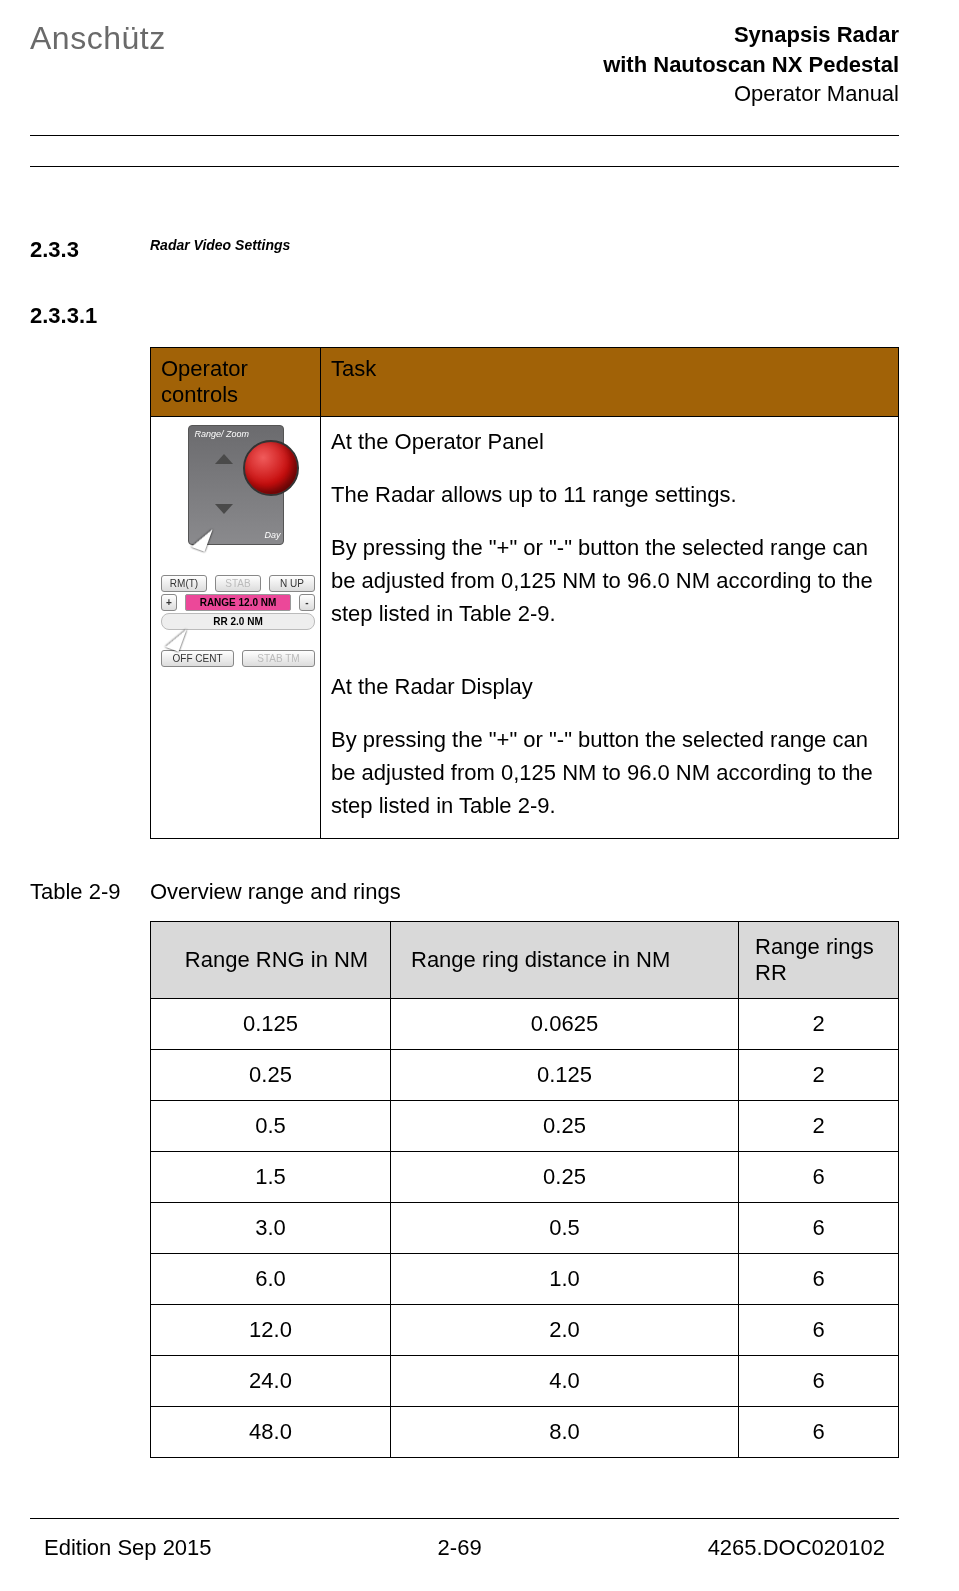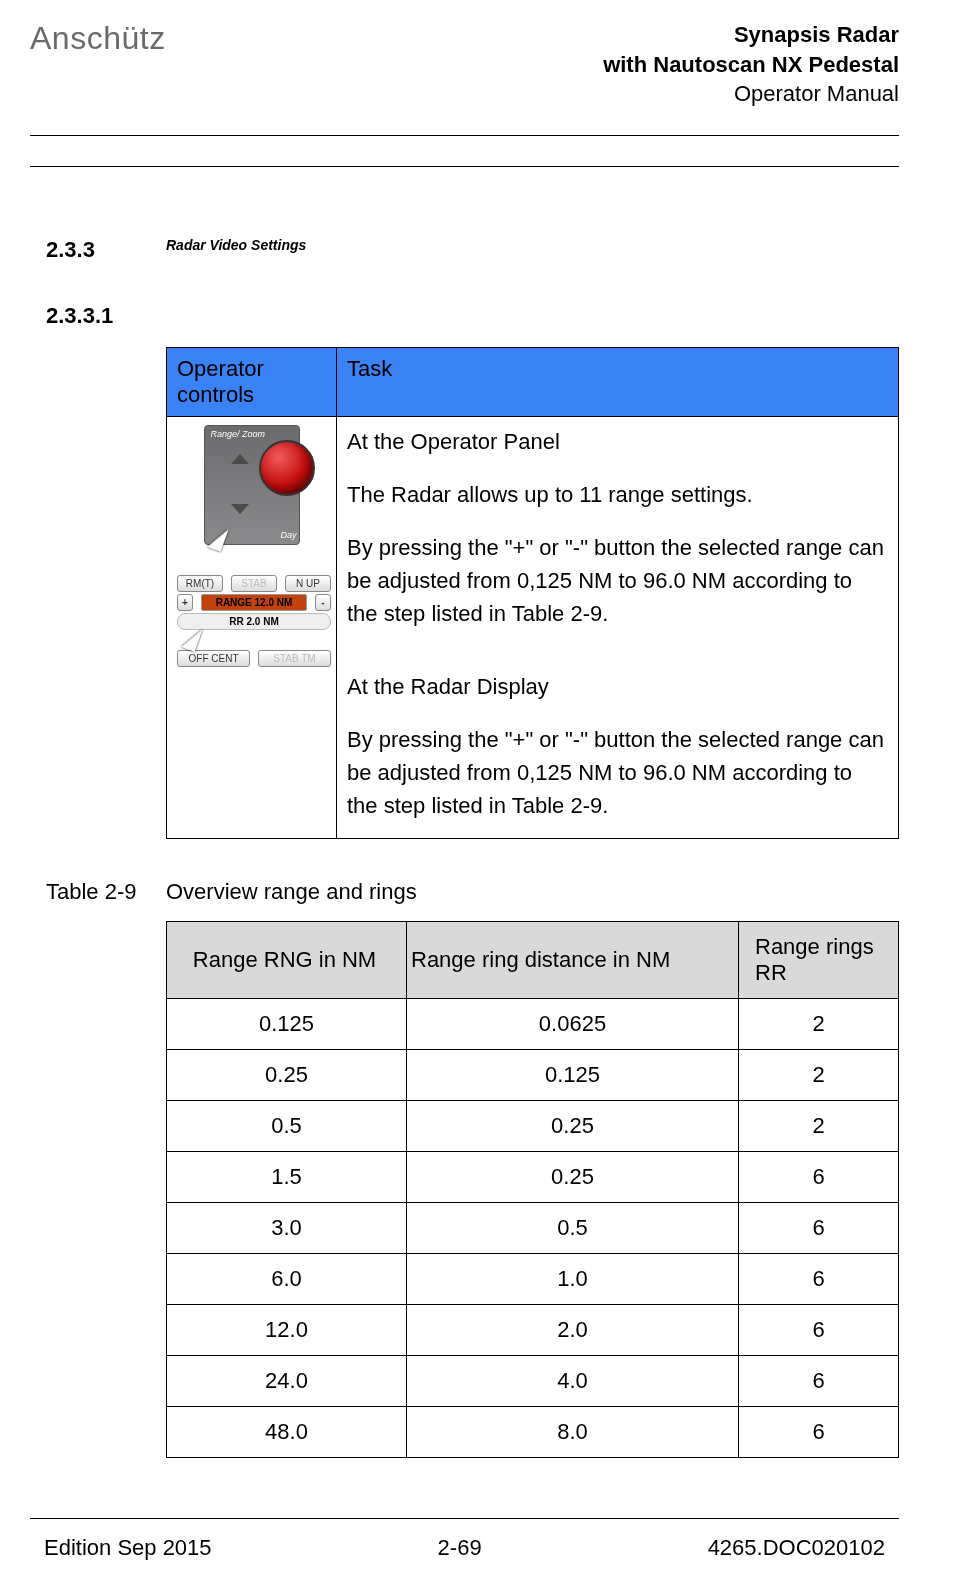--- a/index.html
+++ b/index.html
@@ -32,42 +32,42 @@
       font-size: 32px;
       font-weight: 300;
       font-family: "Arial Narrow", Arial, sans-serif;
       letter-spacing: 0.5px;
     }
     .doc-title { text-align: right; font-size: 22px; line-height: 1.35; }
     .doc-title .l1, .doc-title .l2 { font-weight: 700; }
     .doc-title .l3 { font-weight: 400; }
     .hr1 { border: none; border-top: 1.5px solid #000; margin-top: 8px; }
     .hr2 { border: none; border-top: 1.5px solid #000; margin-top: 30px; }
-    .content { margin-top: 70px; margin-left: 16px; }
+    .content { margin-top: 70px; }
     .sec-row { display: flex; margin-bottom: 40px; }
     .sec-num { width: 120px; font-weight: 700; font-size: 22px; flex-shrink:0; }
     .sec-title { font-weight: 700; font-size: 14px; font-style: italic; }
     .body-indent { margin-left: 120px; }
     .sub-title { font-weight: 700; font-size: 22px; margin-bottom: 4px; }
     .body-text { font-size: 22px; line-height: 1.45; }
 
     .op-table { border-collapse: collapse; width: 100%; margin-top: 18px; table-layout: fixed; }
     .op-table td, .op-table th { border: 1px solid #000; vertical-align: top; padding: 8px 10px; font-size: 22px; font-weight: 400; text-align: left; }
-    .op-table th { background: #3b82f6; font-weight: 400; }
+    .op-table th { background: #a16207; font-weight: 400; }
     .op-table .c1 { width: 170px; }
     .op-cell-img { text-align: center; padding-top: 18px; }
     .task-cell p { margin-bottom: 20px; line-height: 1.5; }
     .task-cell p:last-child { margin-bottom: 8px; }
     .spacer-p { height: 20px; }
 
     .caption-row { display: flex; margin-top: 40px; font-size: 22px; }
     .caption-num { width: 120px; }
     .rings-table { margin-left: 120px; border-collapse: collapse; width: calc(100% - 120px); margin-top: 16px; table-layout: fixed; }
     .rings-table th, .rings-table td { border: 1px solid #000; font-size: 22px; padding: 12px 8px; font-weight: 400; }
-    .rings-table th { background: #d9d9d9; text-align: left; padding-left: 4px; }
+    .rings-table th { background: #d9d9d9; text-align: left; padding-left: 20px; }
     .rings-table th.c1 { text-align: center; }
     .rings-table th.c3 { padding-left: 16px; }
     .rings-table td { text-align: center; }
     .rings-table .rc1 { width: 240px; }
     .rings-table .rc2 { width: auto; }
     .rings-table .rc3 { width: 160px; }
 
     .footer {
       position: absolute;
       bottom: 30px;
@@ -92,21 +92,21 @@
     .mouse-arrow1 { position:absolute; left:6px; bottom:-6px; width:0; height:0;
       border-left: 14px solid transparent; border-bottom: 24px solid #fff;
       transform: rotate(20deg); filter: drop-shadow(0 0 1px #000); z-index:2;}
     .day-tag { position:absolute; right:2px; bottom:4px; font-size:9px; color:#fff; font-style:italic;}
 
     .ui-mock { width: 154px; margin: 30px auto 0; font-size: 11px; }
     .ui-row { display:flex; gap:8px; margin-bottom:2px; }
     .ui-btn { flex:1; background: linear-gradient(180deg,#fff 0%, #dcdcdc 100%); border:1px solid #888; border-radius:3px; text-align:center; padding:2px 0; color:#333; font-size:10px;}
     .ui-btn.dim { color:#bbb; }
     .ui-btn.sm { flex:0 0 16px; font-weight:700; }
-    .ui-range { flex:1; background:#c2410c; border:1px solid #999; border-radius:2px; text-align:center; padding:2px 0; font-weight:700; font-size:10px;}
+    .ui-range { flex:1; background:#ec4899; border:1px solid #999; border-radius:2px; text-align:center; padding:2px 0; font-weight:700; font-size:10px;}
     .ui-rr { text-align:center; font-size:10px; font-weight:700; padding:2px 0; flex:1; background:#eee; border:1px solid #bbb; border-radius:8px;}
     .mouse-arrow2 { position:relative; width:0; height:0; margin-top:-6px; margin-left:8px;
       border-left: 14px solid transparent; border-bottom: 24px solid #fff;
       transform: rotate(20deg); filter: drop-shadow(0 0 1px #000); }
   </style>
 </head>
 <body>
 
 <div class="header">
   <div class="logo-row">

